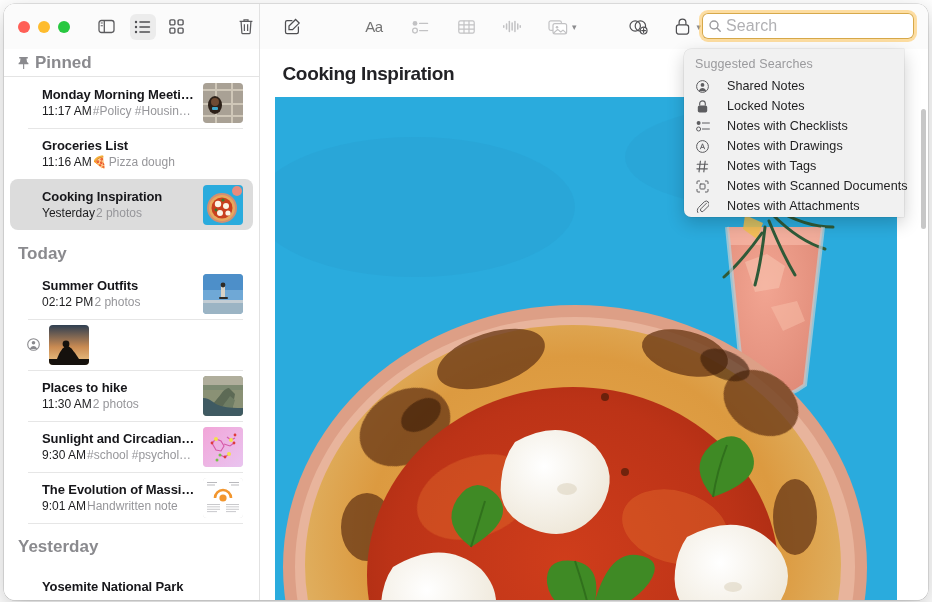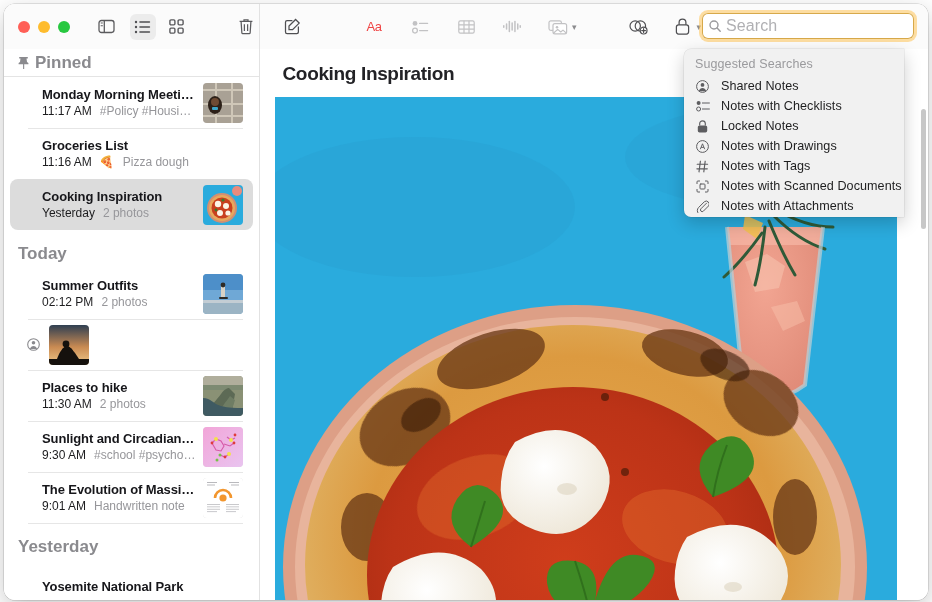--- a/index.html
+++ b/index.html
@@ -35,21 +35,21 @@
             box-shadow:0 0 0 3px rgba(255,196,87,.55), 0 0 0 1px #d7a94a inset;
             display:flex; align-items:center; padding:0 7px; }
   .search .ph { font-size:16px; color:#b0b0b3; margin-left:5px; letter-spacing:.1px; }
 
   
   .dropdown { position:absolute; left:680px; top:45px; width:220px; height:168px;
               background:#f1f1f1; border-radius:7px 0 0 7px;
               box-shadow:0 6px 18px rgba(0,0,0,.20), 0 0 0 .5px rgba(0,0,0,.10);
               padding:7px 0 6px 0; z-index:40; }
   .dd-head { font-size:12.5px; color:#9a9a9d; padding:1px 0 5px 11px; letter-spacing:.1px; }
-  .dd-item { height:20px; display:flex; align-items:center; padding-left:11px; gap:11px; }
+  .dd-item { height:20px; display:flex; align-items:center; padding-left:11px; gap:17px; }
   .dd-ic { width:15px; height:15px; display:flex; align-items:center; justify-content:center;
            color:#5d5d60; flex:0 0 15px; }
   .dd-lb { font-size:12.6px; color:#1e1e1f; white-space:nowrap; letter-spacing:.05px; }
 
   
   .sidebar { position:absolute; left:0; top:45px; width:256px; height:551px;
              background:#ffffff; border-right:.5px solid #e2e2e2; overflow:hidden; }
   .grp { height:28px; display:flex; align-items:center; gap:6px; padding-left:14px;
          font-size:17px; font-weight:700; color:#8a8a8e; }
   .grp.top { border-bottom:.5px solid #e4e4e4; }
@@ -57,21 +57,21 @@
   .note { position:relative; height:51px; display:flex; align-items:center; padding:0 10px 0 14px;
           margin:0 6px; border-radius:8px; }
   .note.sel { background:#dcdcdc; }
   .note .sep { position:absolute; left:18px; right:10px; bottom:0; height:.5px; background:#e6e6e6; }
   .ntext { flex:1; min-width:0; padding-left:18px; }
   .note.shared .ntext { padding-left:0; }
   .shareic { width:18px; height:18px; color:#8a8a8e; flex:0 0 18px; display:flex;
              align-items:center; justify-content:center; }
   .ntitle { font-size:13px; font-weight:700; color:#16161a; white-space:nowrap;
             overflow:hidden; text-overflow:ellipsis; letter-spacing:-.1px; }
-  .nsub { font-size:12px; color:#1d1d1f; margin-top:2px; display:flex; align-items:flex-start; gap:8px;
+  .nsub { font-size:12px; color:#1d1d1f; margin-top:2px; display:flex; align-items:flex-start; gap:1px;
           white-space:nowrap; overflow:hidden; }
   .nsub .snip { color:#96969a; overflow:hidden; text-overflow:ellipsis; }
   .thumb { width:40px; height:40px; border-radius:4px; flex:0 0 40px; margin-left:7px;
            overflow:hidden; position:relative; background:#ddd; }
   .thumb.framed { background:#fff; box-shadow:0 0 0 .5px #d8d8d8 inset; }
 
   
   .editor { position:absolute; left:256.5px; top:45px; right:0; bottom:0;
             background:#ffffff; overflow:hidden; }
   .etitle { font-size:19px; font-weight:700; color:#222226; padding:14px 0 0 22px;
@@ -139,21 +139,21 @@
 
     <div class="tb-right">
       <div class="ticon" style="margin-left:17px">
         <svg width="17" height="17" viewBox="0 0 17 17" fill="none" stroke="#4f4f52" stroke-width="1.25">
           <path d="M14.4 8.6v5.3a1.6 1.6 0 01-1.6 1.6H3.1a1.6 1.6 0 01-1.6-1.6V4.2a1.6 1.6 0 011.6-1.6h5.3"></path>
           <path d="M11.6 1.5l3.6 3.6-6.6 6.6H5v-3.6z"></path>
         </svg>
       </div>
 
       <div class="ticon dim" style="margin-left:52px">
-        <span style="font-size:13px;font-weight:500;color:#ef4444;letter-spacing:-.4px;">Aa</span>
+        <span style="font-size:15px;font-weight:500;color:#737373;letter-spacing:-.4px;">Aa</span>
       </div>
 
       <div class="ticon dim" style="margin-left:16px">
         <svg width="17" height="14" viewBox="0 0 17 14" fill="none" stroke="#c2c2c4" stroke-width="1.25">
           <circle cx="3" cy="3.4" r="2.4" fill="#c2c2c4" stroke="none"></circle>
           <circle cx="3" cy="10.6" r="2.4"></circle>
           <path d="M7.6 3.4h8M7.6 10.6h8" stroke-linecap="round"></path>
         </svg>
       </div>
 
@@ -575,37 +575,37 @@
           <circle cx="6.5" cy="6.5" r="5.9"></circle>
             <circle cx="6.5" cy="4.9" r="1.9" fill="#5d5d60" stroke="none"></circle>
           <path d="M2.8 11.2c.7-2.1 2.1-3.1 3.7-3.1s3 1 3.7 3.1" fill="#5d5d60" stroke="none"></path>
         </svg>
       </span>
       <span class="dd-lb">Shared Notes</span>
     </div>
 
     <div class="dd-item">
       <span class="dd-ic">
+        <svg width="11" height="13" viewBox="0 0 11 13">
+          <path d="M2.7 5.6V3.6a2.8 2.8 0 015.6 0v2" fill="none" stroke="#5d5d60" stroke-width="1.15"></path>
+          <rect x=".8" y="5.4" width="9.4" height="7.1" rx="1.7" fill="#5d5d60"></rect>
+        </svg>
+      </span>
+      <span class="dd-lb">Locked Notes</span>
+    </div>
+
+    <div class="dd-item">
+      <span class="dd-ic">
         <svg width="14" height="12" viewBox="0 0 14 12" fill="none" stroke="#5d5d60" stroke-width="1">
           <circle cx="2.6" cy="3" r="2" fill="#5d5d60" stroke="none"></circle>
           <circle cx="2.6" cy="9" r="2"></circle>
           <path d="M6.4 3h7M6.4 9h7" stroke-linecap="round"></path>
         </svg>
       </span>
       <span class="dd-lb">Notes with Checklists</span>
-    </div>
-
-    <div class="dd-item">
-      <span class="dd-ic">
-        <svg width="11" height="13" viewBox="0 0 11 13">
-          <path d="M2.7 5.6V3.6a2.8 2.8 0 015.6 0v2" fill="none" stroke="#5d5d60" stroke-width="1.15"></path>
-          <rect x=".8" y="5.4" width="9.4" height="7.1" rx="1.7" fill="#5d5d60"></rect>
-        </svg>
-      </span>
-      <span class="dd-lb">Locked Notes</span>
     </div>
 
     <div class="dd-item">
       <span class="dd-ic">
         <svg width="13" height="13" viewBox="0 0 13 13" fill="none" stroke="#5d5d60" stroke-width="1">
           <circle cx="6.5" cy="6.5" r="5.9"></circle>
           <path d="M4.3 9.2l2.2-5.4 2.2 5.4M5.1 7.4h2.8" stroke-width=".95"></path>
         </svg>
       </span>
       <span class="dd-lb">Notes with Drawings</span>

